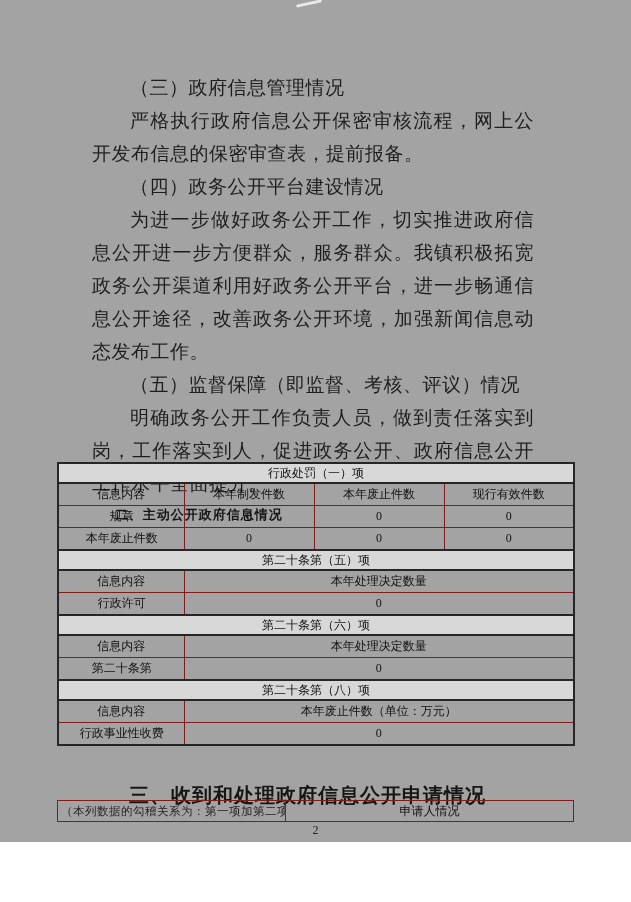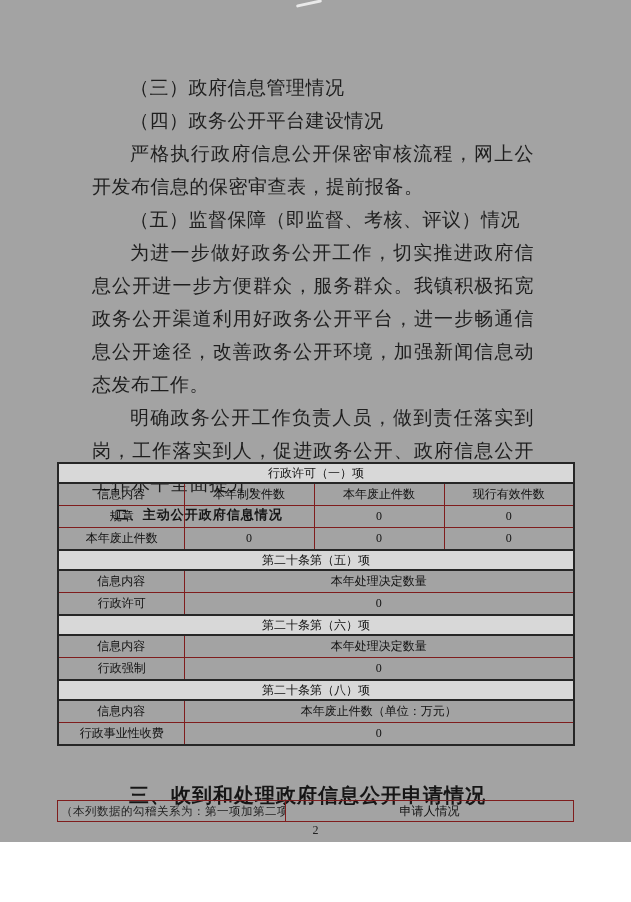--- a/index.html
+++ b/index.html
@@ -100,38 +100,38 @@
 </style>
 </head>
 <body>
 
 <div class="page">
 
   <div class="artifact"></div>
 
   <div class="textblock">
     <p>（三）政府信息管理情况</p>
+    <p>严格执行政府信息公开保密审核流程，网上公开发布信息的保密审查表，提前报备。</p>
     <p>（四）政务公开平台建设情况</p>
-    <p>严格执行政府信息公开保密审核流程，网上公开发布信息的保密审查表，提前报备。</p>
+    <p>为进一步做好政务公开工作，切实推进政府信息公开进一步方便群众，服务群众。我镇积极拓宽政务公开渠道利用好政务公开平台，进一步畅通信息公开途径，改善政务公开环境，加强新闻信息动态发布工作。</p>
     <p>（五）监督保障（即监督、考核、评议）情况</p>
-    <p>为进一步做好政务公开工作，切实推进政府信息公开进一步方便群众，服务群众。我镇积极拓宽政务公开渠道利用好政务公开平台，进一步畅通信息公开途径，改善政务公开环境，加强新闻信息动态发布工作。</p>
     <p>明确政务公开工作负责人员，做到责任落实到岗，工作落实到人，促进政务公开、政府信息公开工作水平全面提升。</p>
     <h2 class="h2">二、主动公开政府信息情况</h2>
   </div>
 
   <table class="tbl main">
     <colgroup>
       <col style="width:126px">
         <col style="width:130px">
         <col style="width:130px">
         <col style="width:130px">
     </colgroup>
     <tbody>
       <tr class="band">
-        <td colspan="4">行政许可（一）项</td>
+        <td colspan="4">行政处罚（一）项</td>
       </tr>
       <tr>
         <td>信息内容</td>
         <td>本年制发件数</td>
         <td>本年废止件数</td>
         <td>现行有效件数</td>
       </tr>
       <tr>
         <td class="lbl">规章</td>
         <td>0</td>
@@ -158,21 +158,21 @@
       </tr>
 
       <tr class="band">
         <td colspan="4">第二十条第（六）项</td>
       </tr>
       <tr>
         <td>信息内容</td>
         <td colspan="3">本年处理决定数量</td>
       </tr>
       <tr>
-        <td class="lbl">行政强制</td>
+        <td class="lbl">第二十条第</td>
         <td colspan="3">0</td>
       </tr>
 
       <tr class="band">
         <td colspan="4">第二十条第（八）项</td>
       </tr>
       <tr>
         <td>信息内容</td>
         <td colspan="3">本年废止件数（单位：万元）</td>
       </tr>

